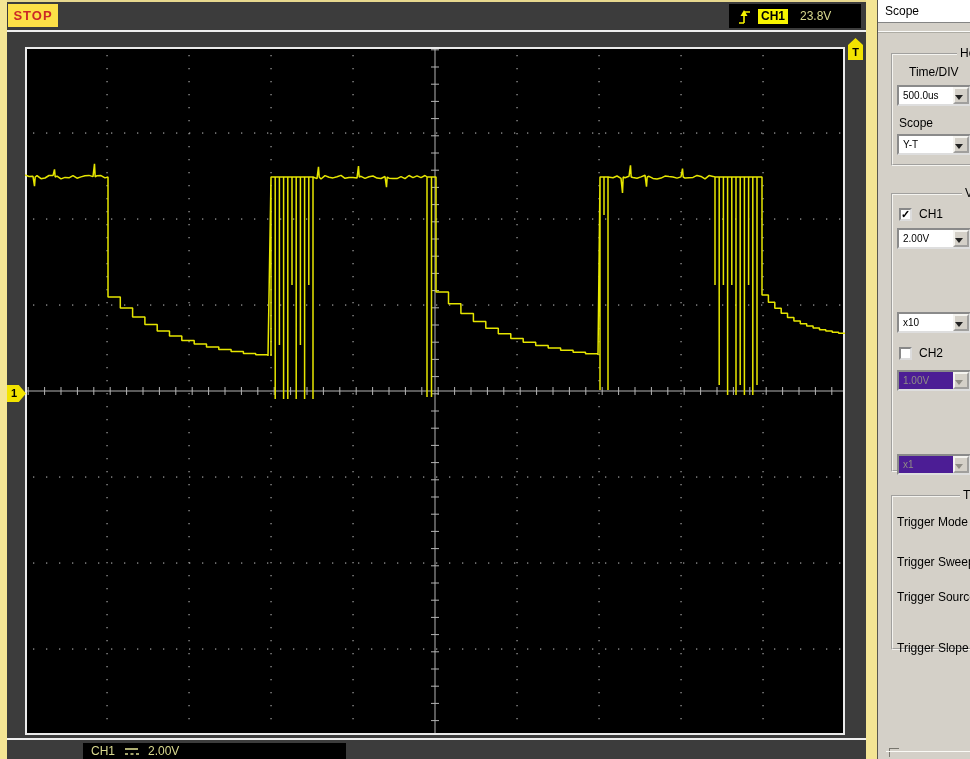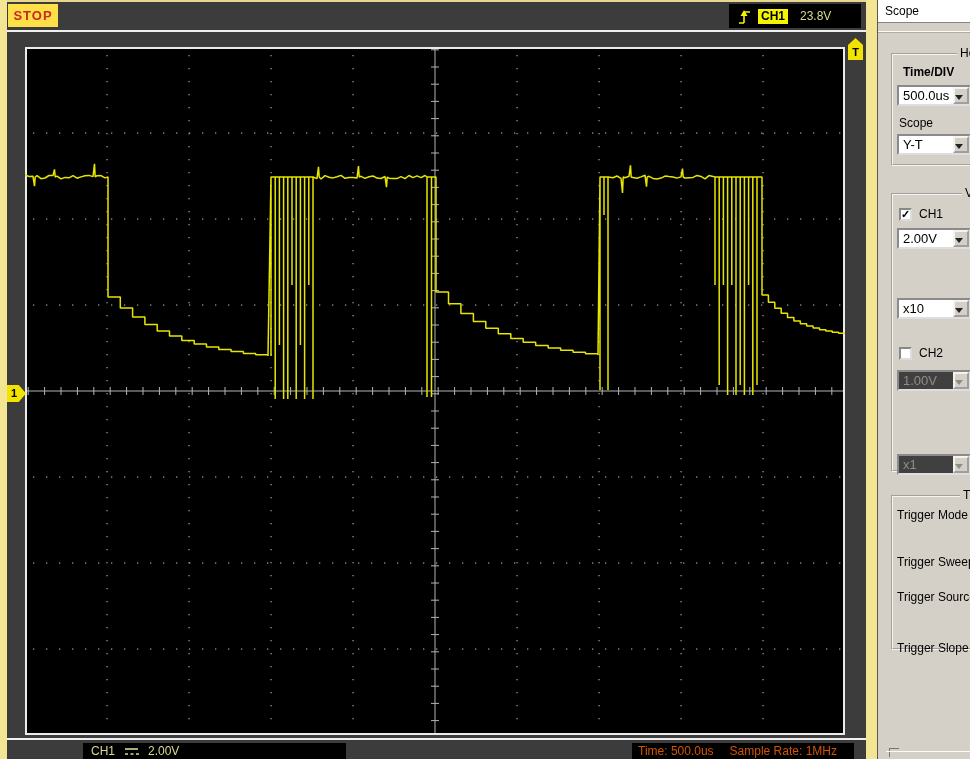--- a/index.html
+++ b/index.html
@@ -36,26 +36,26 @@
       font-size:12px;color:#000000;padding:4px 0 0 7px;box-sizing:border-box;}
   #panel-ridge{position:absolute;top:31px;left:0;width:92px;height:0;border-top:1px solid #fbfbf9;border-bottom:1px solid #aeaca4;}
   .group{position:absolute;left:13px;width:108px;border:2px groove #f5f4f0;box-sizing:border-box;}
   #grp-h{top:53px;height:113px;}
   #grp-v{top:193px;height:279px;}
   #grp-t{top:495px;height:155px;}
   .group-label{position:absolute;top:-9px;font-size:12px;color:#000;background:#d4d0c8;padding:0 3px;line-height:14px;white-space:nowrap;}
   #grp-h .group-label{left:64px;} #grp-v .group-label{left:69px;} #grp-t .group-label{left:67px;}
   .lbl{position:absolute;font-size:12px;color:#000;white-space:nowrap;}
   .combo{position:absolute;left:4px;width:74px;height:21px;background:#fff;border:2px inset #dedede;
-      box-sizing:border-box;font-size:13px;color:#000;cursor:default;}
+      box-sizing:border-box;font-size:10px;color:#000;cursor:default;}
   .combo .val{position:absolute;left:4px;top:1px;line-height:15px;white-space:nowrap;}
   .combo .cbtn{position:absolute;right:0;top:0;width:16px;height:100%;background:#d4d0c8;border:2px outset #f4f3ef;box-sizing:border-box;}
   .combo .tri{position:absolute;right:4px;top:6px;width:0;height:0;
       border-left:4px solid transparent;border-right:4px solid transparent;border-top:5px solid #222;}
-  .combo.disabled{background:#404040;}
+  .combo.disabled{background:#4c1d95;}
   .combo.disabled .val{color:#8f8d85;}
   .combo.disabled .tri{border-top-color:#8f8d85;}
   .checkrow{position:absolute;left:6px;display:flex;align-items:center;}
   .checkbox{width:13px;height:13px;background:#fff;border:2px inset #dcdcdc;box-sizing:border-box;
       font-size:11px;line-height:9px;text-align:center;color:#000;font-weight:bold;cursor:pointer;}
   .checkrow .cl{font-size:12px;color:#000;margin-left:7px;}
   #foot-line{position:absolute;top:751px;left:8px;width:84px;height:1px;background:#fafaf6;}
   #foot-notch{position:absolute;top:748px;left:11px;width:9px;height:8px;border-top:1px solid #77756d;border-left:1px solid #77756d;}
 </style>
 </head>
@@ -980,35 +980,31 @@
 
   <div id="ch1-info" class="abs">
     <span>CH1</span>
     <svg class="sp" width="15" height="10" viewBox="0 0 15 10">
       <path d="M1 3 H14" stroke="#d9d98f" stroke-width="1.6"></path>
       <path d="M1 8 H4 M6.5 8 H9.5 M12 8 H15" stroke="#d9d98f" stroke-width="1.6"></path>
     </svg>
     <span class="sp">2.00V</span>
   </div>
 
-  <div id="time-info" class="abs">
-    <span>Time: 500.0us</span>
-    <span class="sp2">Sample Rate: 1MHz</span>
-  </div>
 </div>
 
 <div id="side-strip" class="abs"></div>
 
 <div id="panel" class="abs">
   <div id="panel-header">Scope</div>
   <div id="panel-ridge"></div>
 
   <div class="group" id="grp-h">
     <span class="group-label">Horizontal</span>
-    <span class="lbl" style="left:10px;top:10px;font-weight:bold;">Time/DIV</span>
+    <span class="lbl" style="left:16px;top:10px;">Time/DIV</span>
     <div class="combo" style="top:30px;">
       <span class="val">500.0us</span>
       <span class="cbtn">
           <span class="tri"></span>
         </span>
     </div>
     <span class="lbl" style="left:6px;top:61px;">Scope</span>
     <div class="combo" style="top:79px;">
       <span class="val">Y-T</span>
       <span class="cbtn">
@@ -1022,21 +1018,21 @@
     <div class="checkrow" style="top:12px;">
       <span class="checkbox">✓</span>
       <span class="cl">CH1</span>
     </div>
     <div class="combo" style="top:33px;">
       <span class="val">2.00V</span>
       <span class="cbtn">
           <span class="tri"></span>
         </span>
     </div>
-    <div class="combo" style="top:103px;">
+    <div class="combo" style="top:117px;">
       <span class="val">x10</span>
       <span class="cbtn">
           <span class="tri"></span>
         </span>
     </div>
     <div class="checkrow" style="top:151px;">
       <span class="checkbox"></span>
       <span class="cl">CH2</span>
     </div>
     <div class="combo disabled" style="top:175px;">
@@ -1048,21 +1044,21 @@
     <div class="combo disabled" style="top:259px;">
       <span class="val">x1</span>
       <span class="cbtn">
           <span class="tri"></span>
         </span>
     </div>
   </div>
 
   <div class="group" id="grp-t">
     <span class="group-label">Trigger</span>
-    <span class="lbl" style="left:4px;top:11px;">Trigger Mode</span>
+    <span class="lbl" style="left:4px;top:18px;">Trigger Mode</span>
     <span class="lbl" style="left:4px;top:58px;">Trigger Sweep</span>
     <span class="lbl" style="left:4px;top:93px;">Trigger Source</span>
     <span class="lbl" style="left:4px;top:144px;">Trigger Slope</span>
   </div>
 
   <div id="foot-notch"></div>
   <div id="foot-line"></div>
 </div>
 
 </body></html>

